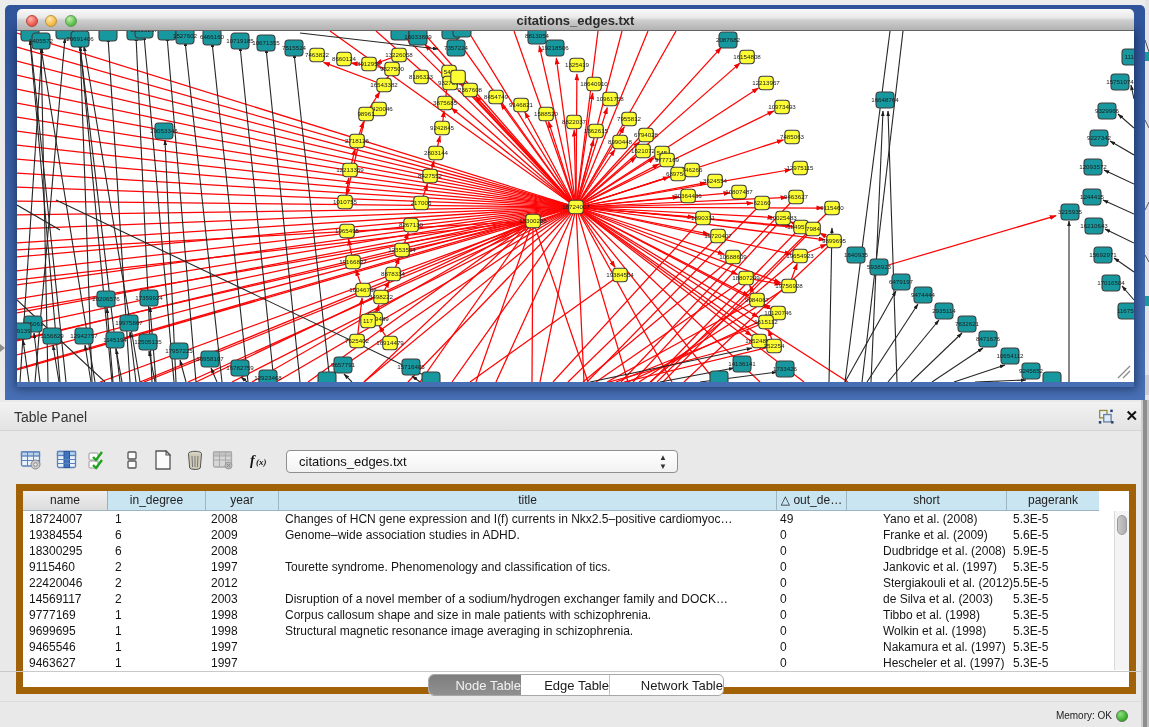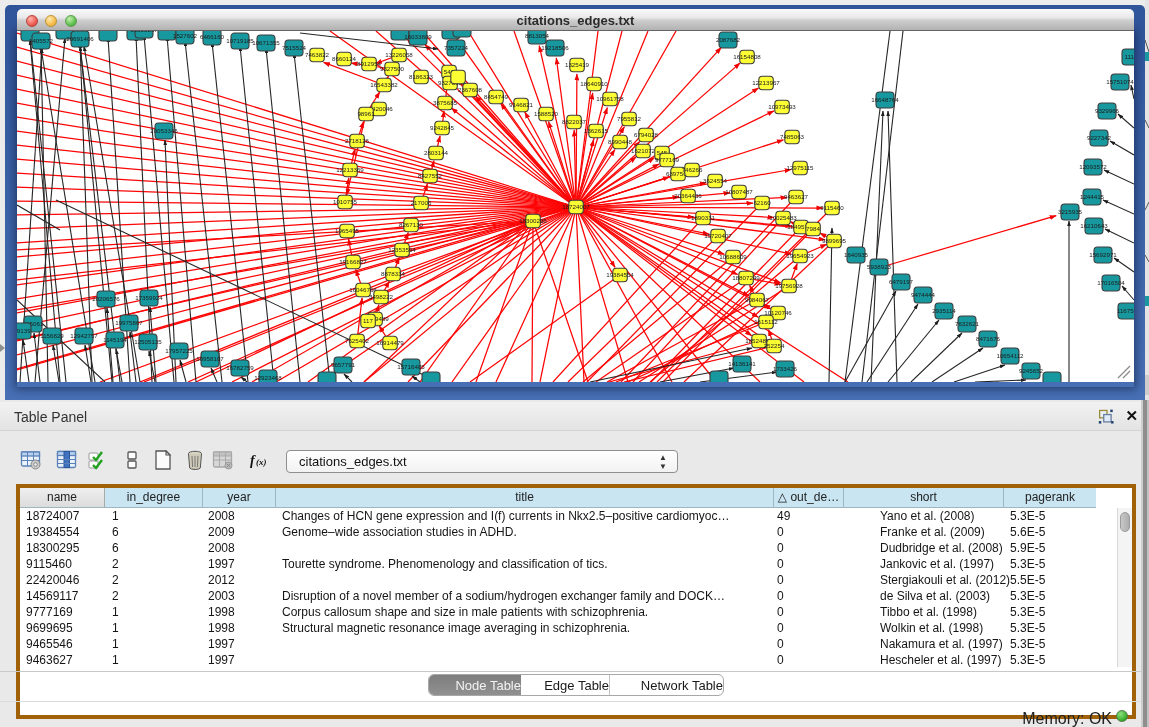--- a/index.html
+++ b/index.html
@@ -14,39 +14,39 @@
 #panel{position:absolute;left:0;top:400px;width:1149px;height:327px;background:#e9e9e9}
 #panelbar{position:absolute;left:0;top:2px;width:1149px;height:29px;background:linear-gradient(#f2f2f2,#e3e3e3);border-bottom:1px solid #d4d4d4}
 #panelbar span{position:absolute;left:14px;top:7px;font-size:14px;color:#333}
 #pfloat{position:absolute;right:33px;top:5px}
 #pclose{position:absolute;right:11px;top:5px;font-size:15px;font-weight:bold;color:#111}
 #toolbar{position:absolute;left:16px;top:44px;width:1120px;height:36px}
 .tic{position:absolute;top:5px}
 #dropdown{position:absolute;left:270px;top:6px;width:392px;height:23px;background:linear-gradient(#ffffff,#f2f2f2);
  border:1px solid #8f8f8f;border-radius:4px;font-size:13px;color:#111;line-height:21px;padding-left:12px}
 #ddarr{position:absolute;right:10px;top:2px;font-size:8px;color:#333;line-height:9px;text-align:center}
-#table{position:absolute;left:16px;top:84px;width:1120px;height:235px;background:#fff;border:4px solid #a16207}
+#table{position:absolute;left:16px;top:84px;width:1120px;height:210px;background:#fff;border:7px solid #a16207}
 #thead{position:absolute;left:0;top:0;width:1104px;height:20px;display:flex}
 #thead div{height:20px;background:#c9e5f2;border-right:1px solid #9fb6c2;border-bottom:1px solid #9fb6c2;
  font-size:12px;color:#222;text-align:center;line-height:19px}
 #thead .h0{background:linear-gradient(#efefef,#dcdcdc);border-right:1px solid #aaa}
 .tr{position:relative;width:1104px;height:16px;font-size:12px;color:#151515;white-space:nowrap}
 .tr div{position:absolute;top:0;height:16px;line-height:16px;overflow:hidden}
 .c0{left:6px;width:92px}.c1{left:92px;width:88px}.c2{left:188px;width:66px}
 .c3{left:262px;width:490px}.c4{left:757px;width:60px}.c5{left:860px;width:168px}.c6{left:990px;width:86px}
 #vscroll{position:absolute;right:0;top:20px;width:15px;height:159px;background:#f4f4f4;border-left:1px solid #d8d8d8}
 #vthumb{position:absolute;left:2px;top:4px;width:10px;height:20px;background:linear-gradient(90deg,#c8c8c8,#adadad);border-radius:5px;border:1px solid #9b9b9b}
 #tabsep{position:absolute;left:0;top:271px;width:1149px;height:1px;background:#c9c9c9}
 #tabs{position:absolute;left:428px;top:274px;height:22px;display:flex;border:1px solid #a8a8a8;border-radius:6px;overflow:hidden;background:#fff}
 #tabs div{height:22px;line-height:21px;font-size:13px;text-align:right;color:#1a1a1a}
 #tab1{width:92px;background:linear-gradient(#7e7e7e,#929292);color:#f2f2f2 !important}
 #tab2{width:89px;border-right:1px solid #c4c4c4}
 #tab3{width:113px}
 #statsep{position:absolute;left:0;top:301px;width:1149px;height:1px;background:#dcdcdc}
-#mem{position:absolute;right:37px;top:310px;font-size:16px;color:#222}
+#mem{position:absolute;right:37px;top:310px;font-size:10px;color:#222}
 #memdot{position:absolute;right:21px;top:310px;width:12px;height:12px;border-radius:50%;
  background:radial-gradient(circle at 35% 30%,#8ee07e,#35ad28 70%,#238619);border:1px solid #57784f}
 #rstrip{position:absolute;left:1141px;top:0;width:8px;height:327px;background:linear-gradient(90deg,#cdcdcd 0 2px,#8e8e8e 2px 6px,#c2c2c2 6px)}
 </style></head><body>
 <div id="win">
   <div id="titlebar">
     <div class="light" style="left:9px;background:radial-gradient(circle at 35% 30%,#ffb3aa,#ee5f55 60%,#c33a30);border:1px solid #b5443c"></div>
     <div class="light" style="left:28px;background:radial-gradient(circle at 35% 30%,#ffe9b0,#f5bd4b 60%,#d29a2e);border:1px solid #c09337"></div>
     <div class="light" style="left:48px;background:radial-gradient(circle at 35% 30%,#c7f0b0,#5fc14f 60%,#3f9a32);border:1px solid #5f9e53"></div>
     <div id="title">citations_edges.txt</div>

